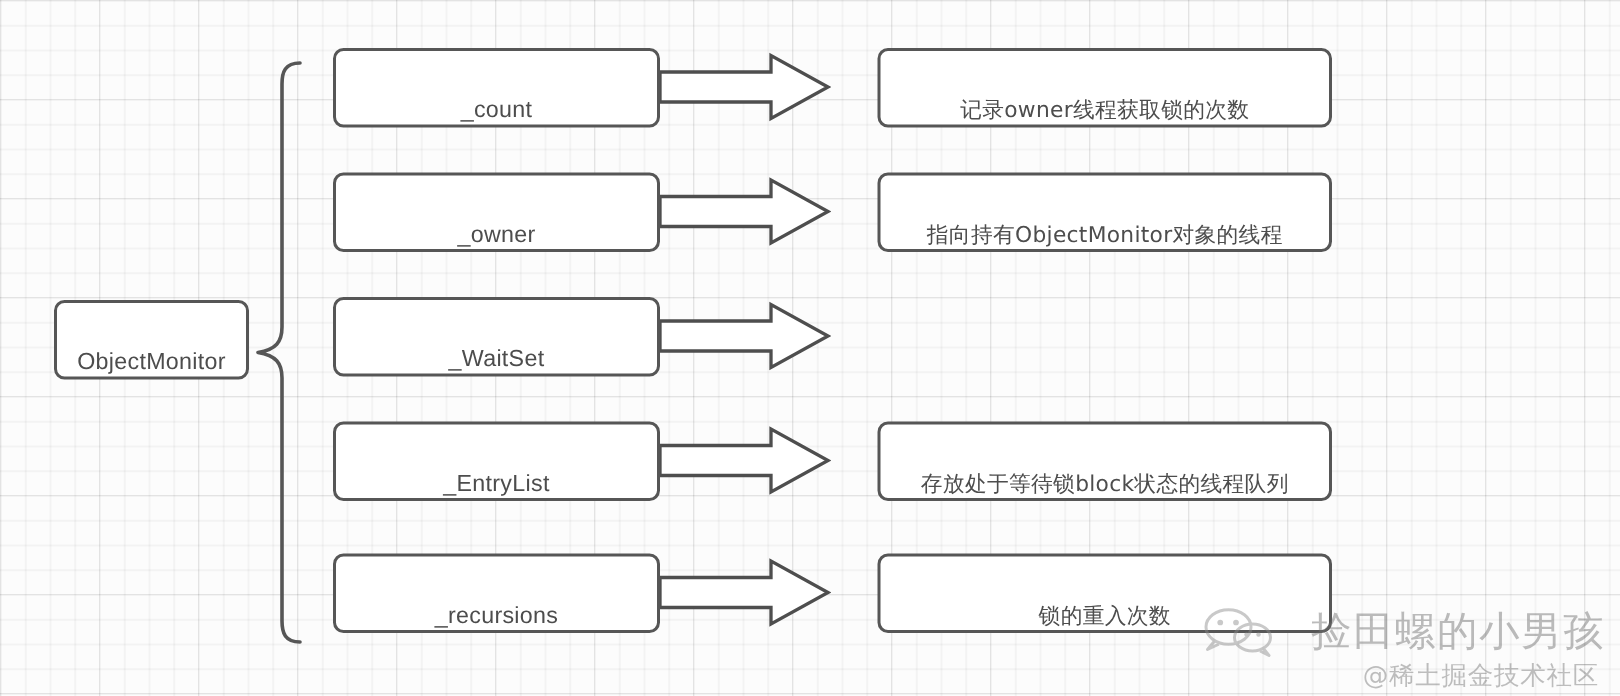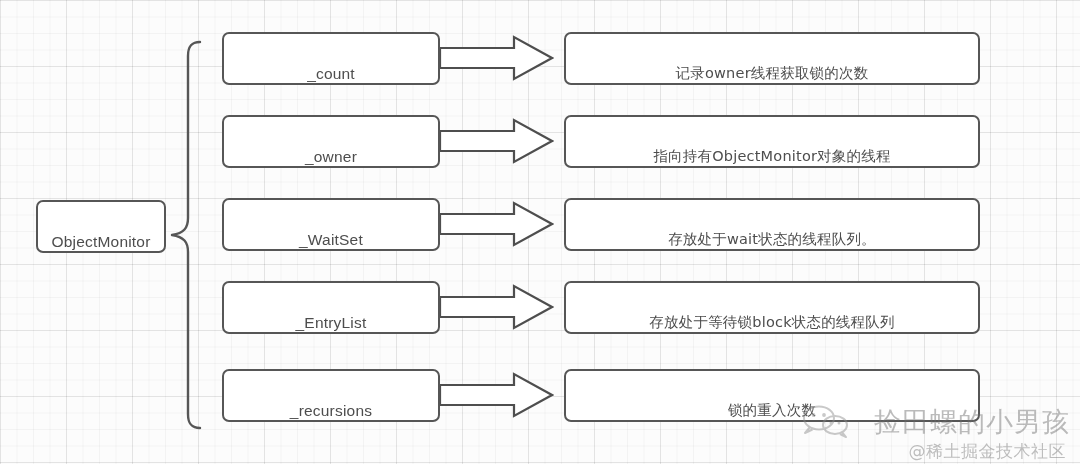--- a/index.html
+++ b/index.html
@@ -50,22 +50,22 @@
     height: 53px;
     font-size: 15.5px;
   }
   .node-field {
     left: 222px;
     width: 218px;
     height: 53px;
     font-size: 15.5px;
   }
   .node-desc {
-    left: 564px;
-    width: 416px;
+    left: 585px;
+    width: 303px;
     height: 53px;
     font-size: 14.5px;
     font-family: "DejaVu Sans", "Liberation Sans", sans-serif;
   }
   .r0 { top: 32px; }
   .r1 { top: 115px; }
   .r2 { top: 198px; }
   .r3 { top: 281px; }
   .r4 { top: 369px; }
 
@@ -157,23 +157,20 @@
   <div class="node node-field r2">
     <span>_WaitSet</span>
   </div>
 
   <div class="node node-desc r1">
     <span>指向持有ObjectMonitor对象的线程</span>
   </div>
   <svg class="arrow r2" viewBox="0 0 114 48">
     <path d="M 0 14 L 74 14 L 74 3 L 112 24 L 74 45 L 74 34 L 0 34 Z" fill="#ffffff" stroke="#4e4e4e" stroke-width="2.2" stroke-linejoin="miter"></path>
   </svg>
-  <div class="node node-desc r2">
-    <span>存放处于wait状态的线程队列。</span>
-  </div>
 
   <div class="node node-field r3">
     <span>_EntryList</span>
   </div>
   <svg class="arrow r3" viewBox="0 0 114 48">
     <path d="M 0 14 L 74 14 L 74 3 L 112 24 L 74 45 L 74 34 L 0 34 Z" fill="#ffffff" stroke="#4e4e4e" stroke-width="2.2" stroke-linejoin="miter"></path>
   </svg>
   <div class="node node-desc r3">
     <span>存放处于等待锁block状态的线程队列</span>
   </div>

